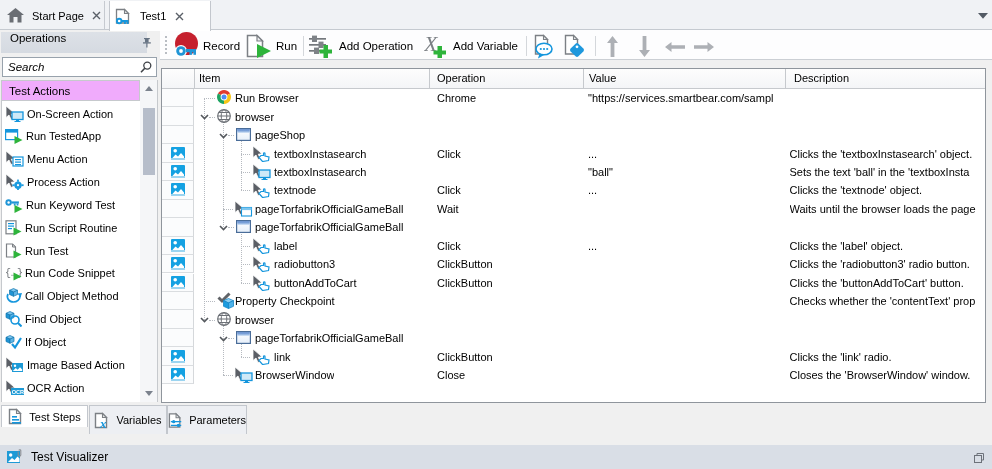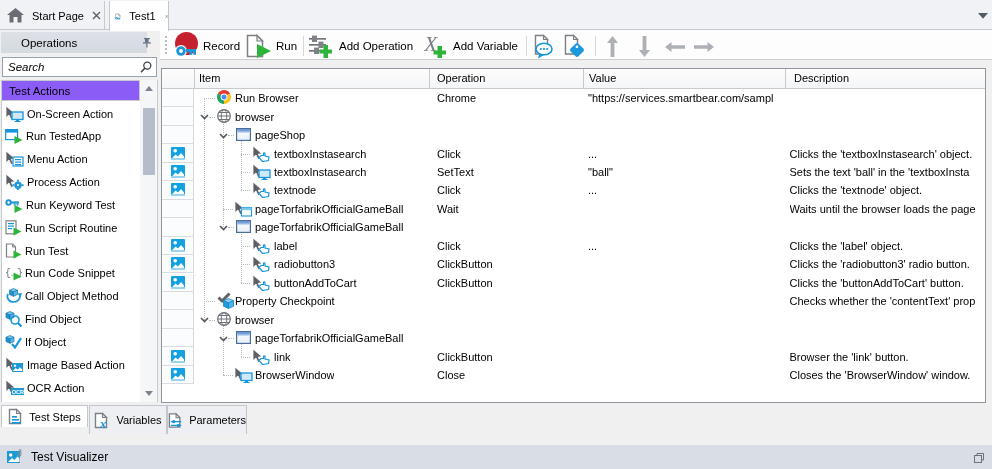--- a/index.html
+++ b/index.html
@@ -4,26 +4,26 @@
 <style>
 *{margin:0;padding:0;box-sizing:border-box}
 html,body{width:992px;height:469px;overflow:hidden}
 body{font-family:"Liberation Sans",sans-serif;font-size:11.5px;color:#000;background:#f0f0f0;position:relative}
 .abs{position:absolute}
 svg{display:block}
 
 #tabbar{left:0;top:0;width:992px;height:30px;background:#f0f2f5;border-bottom:1px solid #c5cad0}
 .ttab{position:absolute;top:1px;height:29px;display:flex;align-items:center;white-space:nowrap;font-size:11px}
 #tab1{left:0;width:105px;border-right:1px solid #c6cad0}
-#tab2{left:109px;width:60px;background:#fff;border-left:1px solid #c3c7cd;border-right:1px solid #c3c7cd;height:30px;z-index:3}
+#tab2{left:109px;width:102px;background:#fff;border-left:1px solid #c3c7cd;border-right:1px solid #c3c7cd;height:30px;z-index:3}
 
 #lp{left:0;top:30px;width:160px;height:373px;background:#f0f0f0}
-#ophdr{left:1px;top:2px;width:146px;height:21px;background:linear-gradient(#dde1e7,#d5dae1);display:flex;align-items:center;padding-left:20px}
+#ophdr{left:1px;top:2px;width:146px;height:21px;background:linear-gradient(#dde1e7,#d5dae1);display:flex;align-items:flex-start;padding-left:9px}
 #search{left:2px;top:27px;width:155px;height:20px;background:#fff;border:1px solid #98a2ac;display:flex;align-items:center;padding-left:5px;font-style:italic}
-#acthdr{left:1px;top:50px;width:139px;height:21px;background:#8b5cf6;border:1px solid #c6c9cd;display:flex;align-items:center;padding-left:7px}
+#acthdr{left:1px;top:50px;width:139px;height:21px;background:#f0abfc;border:1px solid #c6c9cd;display:flex;align-items:center;padding-left:7px}
 #lplist{left:1px;top:71px;width:139px;height:301px;background:#fff;border-left:1px solid #c6c9cd}
 #lpsb{left:140px;top:50px;width:18px;height:322px;background:#f5f6f8;border-right:1px solid #c6c9cd}
 #lpthumb{left:3px;top:28px;width:12px;height:67px;background:#b6bdca}
 .lpitem{position:absolute;left:5px;display:flex;align-items:center;height:18px}
 .lpitem span{margin-left:3px;white-space:nowrap;font-size:11px}
 
 #toolbar{left:160px;top:30px;width:832px;height:30px;background:#fdfdfe;border-bottom:1px solid #cbcfd4;display:flex;align-items:center}
 .tbsep{width:1px;height:20px;background:#d4d7db;top:6px}
 .tblbl{top:9px;height:15px;line-height:15px}
 
@@ -447,21 +447,20 @@
         </div>
         <svg class="icon16" style="left:90px" width="19" height="16" viewBox="0 0 19 16">
           <path d="M1 0 L1 11.5 L4 9 L6 13.5 L8.3 12.5 L6.3 8.2 L10 7.8 Z" fill="#5b5f66" stroke="#fff" stroke-width="0.8"></path>
           <g transform="translate(7,6)">
             <rect x="0" y="0" width="11" height="7.5" fill="#cfe9f7" stroke="#1596dd" stroke-width="1.3"></rect>
             <rect x="4" y="7.5" width="3" height="1.5" fill="#1596dd"></rect>
             <rect x="2.5" y="9" width="6" height="1" fill="#1596dd"></rect>
           </g>
         </svg>
         <div class="itxt" style="left:112px;max-width:155px;overflow:hidden">textboxInstasearch</div>
-        <div class="itxt" style="left:275px;width:140px;overflow:hidden">SetText</div>
         <div class="itxt" style="left:426px;width:199px;overflow:hidden">"ball"</div>
         <div class="itxt" style="left:627.5px;width:196px;overflow:hidden">Sets the text 'ball' in the 'textboxInsta</div>
       </div>
       <div class="grow" style="top:112.25px">
         <div class="gcell gut">
           <svg width="14" height="13" viewBox="0 0 14 13">
             <rect x="0" y="0" width="14" height="13" rx="1" fill="#14a1e2"></rect>
             <circle cx="4.2" cy="3.8" r="1.8" fill="#fff"></circle>
             <path d="M1 11.5 L4.5 7.5 L7 9.5 L10 6 L13 9.5 L13 11.5 Z" fill="#fff"></path>
             <rect x="0" y="11" width="14" height="2" fill="#9bd4f0"></rect>
@@ -626,21 +625,21 @@
           </svg>
         </div>
         <svg class="icon16" style="left:90px" width="19" height="16" viewBox="0 0 19 16">
           <path d="M1 0 L1 11.5 L4 9 L6 13.5 L8.3 12.5 L6.3 8.2 L10 7.8 Z" fill="#5b5f66" stroke="#fff" stroke-width="0.8"></path>
           <g transform="translate(7,7)">
             <path d="M0 4.5 L2 2.5 L4.5 2.5 L4.5 0.5 C4.5 -0.5 6 -0.5 6 0.5 L6 3 L10 4 L9.5 7.5 L3.5 8.5 Z" fill="#fff" stroke="#1596dd" stroke-width="1.2"></path>
           </g>
         </svg>
         <div class="itxt" style="left:112px;max-width:155px;overflow:hidden">link</div>
         <div class="itxt" style="left:275px;width:140px;overflow:hidden">ClickButton</div>
-        <div class="itxt" style="left:627.5px;width:196px;overflow:hidden">Browser the 'link' button.</div>
+        <div class="itxt" style="left:627.5px;width:196px;overflow:hidden">Clicks the 'link' radio.</div>
       </div>
       <div class="grow" style="top:296.75px">
         <div class="gcell gut">
           <svg width="14" height="13" viewBox="0 0 14 13">
             <rect x="0" y="0" width="14" height="13" rx="1" fill="#14a1e2"></rect>
             <circle cx="4.2" cy="3.8" r="1.8" fill="#fff"></circle>
             <path d="M1 11.5 L4.5 7.5 L7 9.5 L10 6 L13 9.5 L13 11.5 Z" fill="#fff"></path>
             <rect x="0" y="11" width="14" height="2" fill="#9bd4f0"></rect>
           </svg>
         </div>

